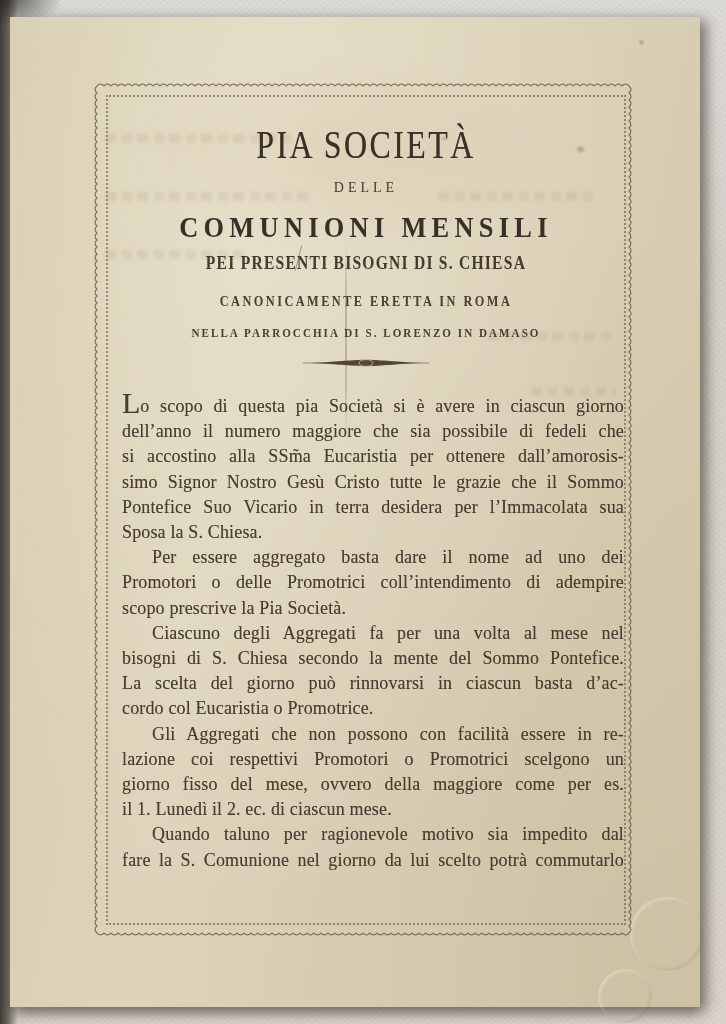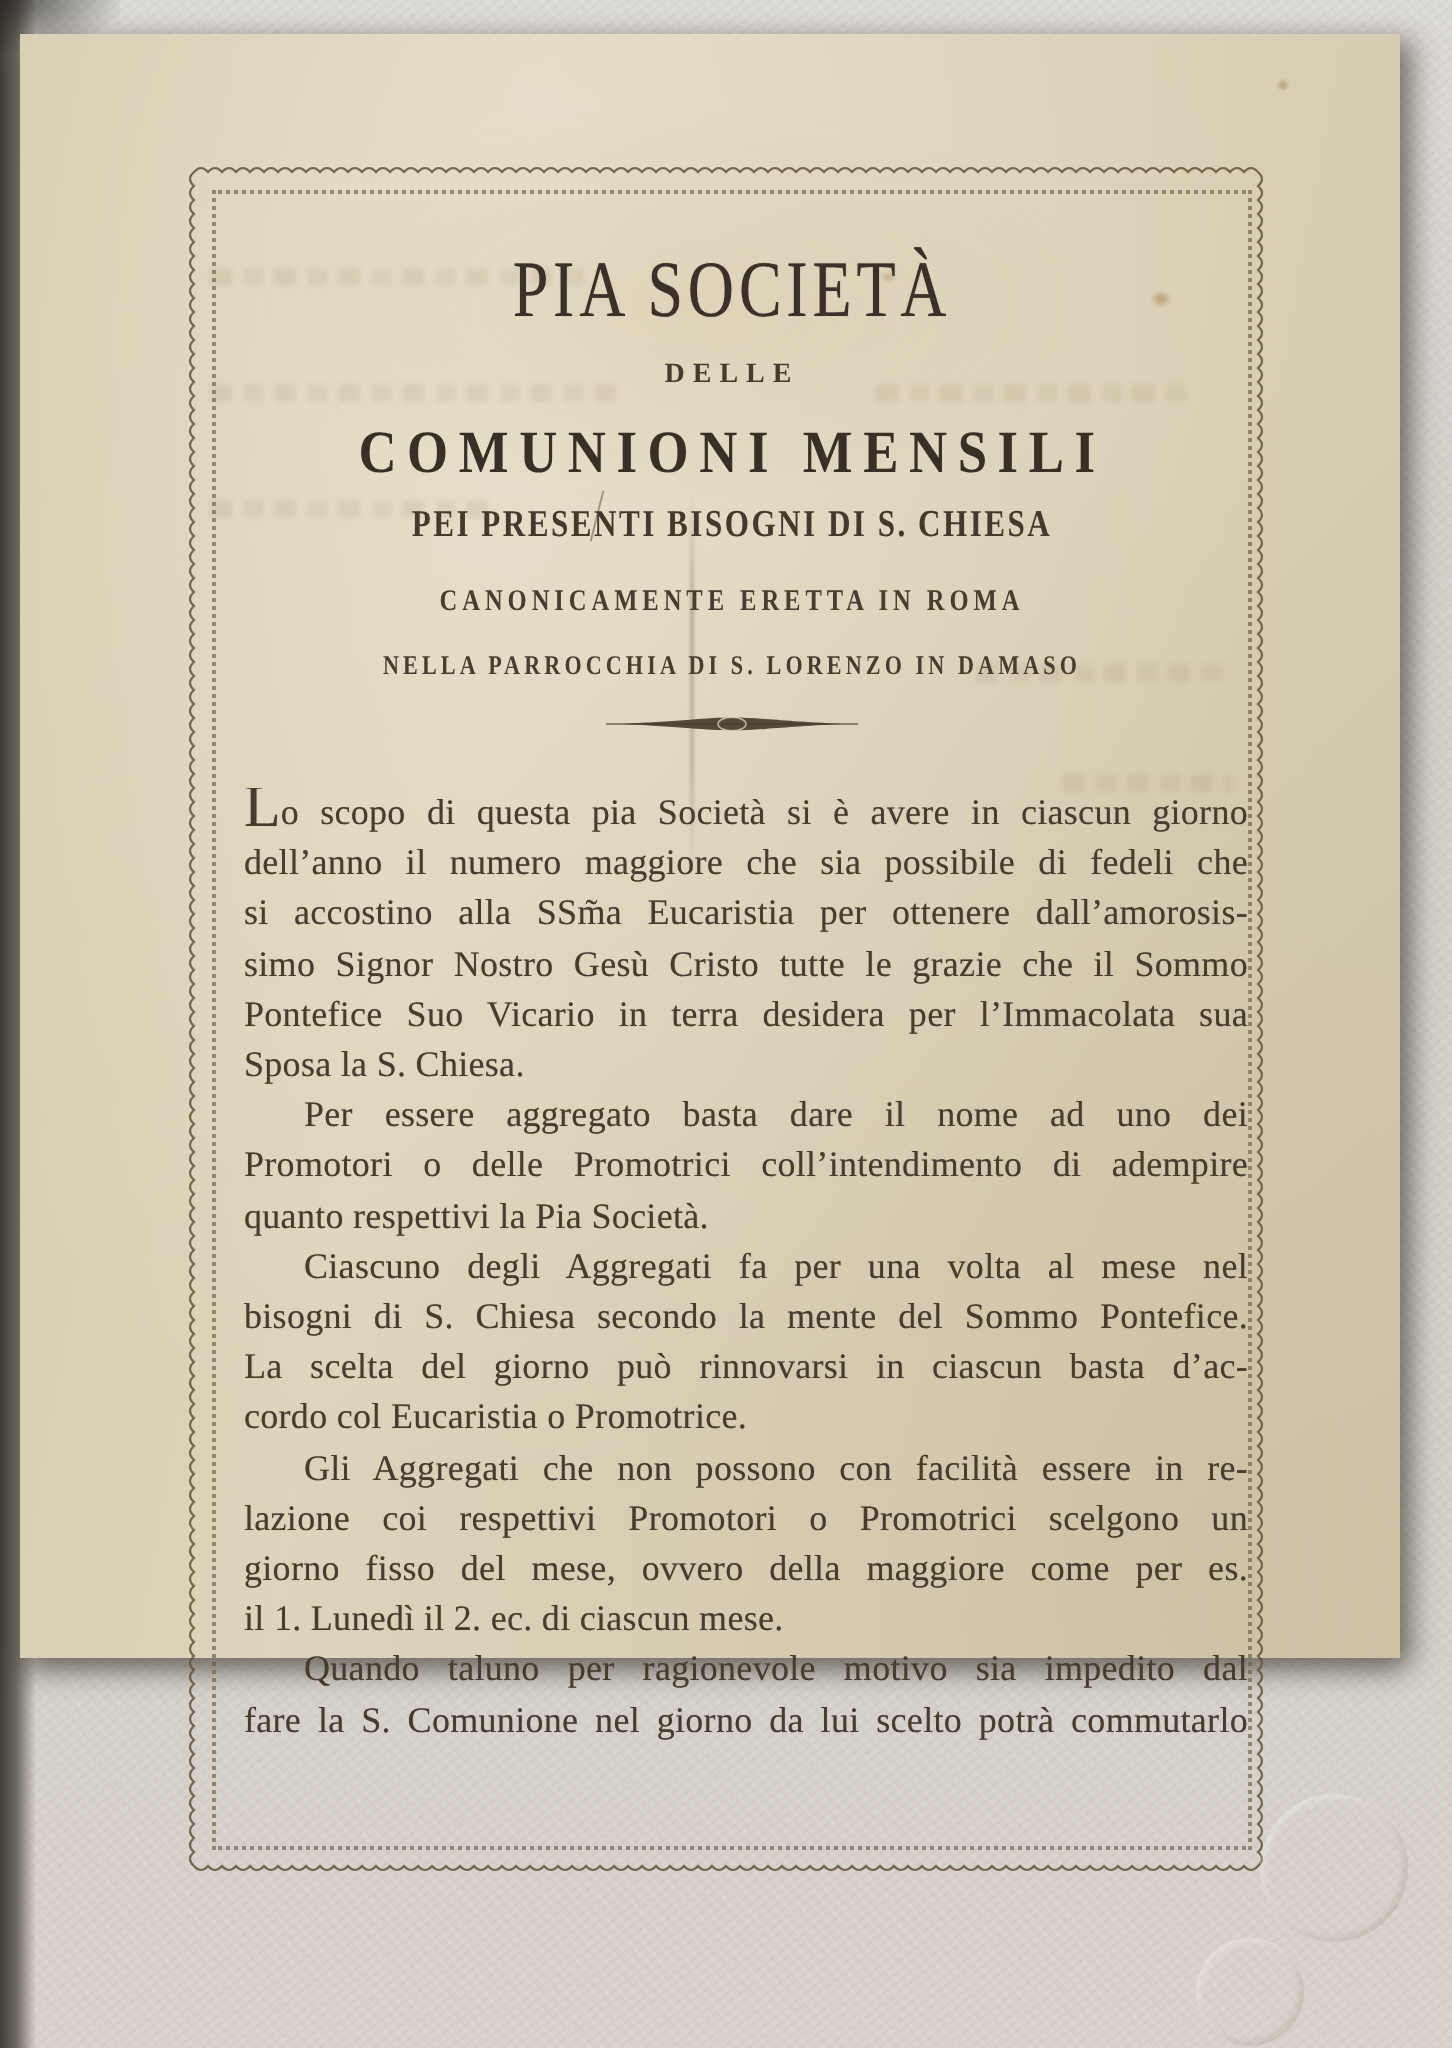--- a/index.html
+++ b/index.html
@@ -20,21 +20,21 @@
     position:absolute;left:0;top:0;width:18px;height:100%;
     background:linear-gradient(90deg,#3f3c37 0%,#6f6a61 45%,rgba(111,106,97,0) 100%);
   }
   .top-left-dark{
     position:absolute;left:0;top:0;width:60px;height:26px;
     background:radial-gradient(ellipse at 0 0,rgba(40,38,34,.8),rgba(40,38,34,0) 75%);
   }
 
   
   .paper{
-    position:absolute;left:10px;top:17px;width:690px;height:812px;
+    position:absolute;left:10px;top:17px;width:690px;height:990px;
     background:
       radial-gradient(ellipse at 35% 18%,rgba(255,252,240,.28),rgba(255,252,240,0) 62%),
       radial-gradient(ellipse at 85% 95%,rgba(170,150,115,.18),rgba(170,150,115,0) 55%),
       linear-gradient(100deg,#d5cbae 0%,#ded4bb 32%,#dad0b6 68%,#d3c9ac 100%);
     box-shadow:7px 3px 12px rgba(55,50,42,.45),0 7px 12px rgba(55,50,42,.4);
   }
   
   .age-tone{
     position:absolute;left:120px;top:40px;width:420px;height:190px;border-radius:50%;
     background:radial-gradient(ellipse,rgba(196,166,116,.14),rgba(196,166,116,0) 70%);
@@ -51,21 +51,21 @@
 
   
   .content{position:absolute;inset:0;text-align:center;color:#3e352b;}
   .t1{
     margin-top:44px;font-size:40px;line-height:38px;letter-spacing:3px;
     transform:scaleX(.8);font-weight:normal;color:#39312a;
     text-shadow:0 0 .5px rgba(57,49,42,.6);
   }
   .delle{
     margin-top:17px;font-size:14px;line-height:14px;letter-spacing:4px;
-    font-weight:bold;color:#453b2f;
+    font-weight:normal;color:#453b2f;
   }
   .t2{
     margin-top:17px;font-size:30px;line-height:30px;letter-spacing:6px;
     font-weight:bold;transform:scaleX(.88);color:#382f27;
   }
   .s1{
     margin-top:11px;font-size:19px;line-height:20px;letter-spacing:1.5px;
     font-weight:bold;transform:scaleX(.82);color:#43392d;
   }
   .s2{
@@ -165,21 +165,21 @@
               <div class="line"><span class="initial">L</span>o scopo di questa pia Società si è avere in ciascun giorno</div>
               <div class="line">dell’anno il numero maggiore che sia possibile di fedeli che</div>
               <div class="line">si accostino alla SSm̃a Eucaristia per ottenere dall’amorosis-</div>
               <div class="line">simo Signor Nostro Gesù Cristo tutte le grazie che il Sommo</div>
               <div class="line">Pontefice Suo Vicario in terra desidera per l’Immacolata sua</div>
               <div class="line last">Sposa la S. Chiesa.</div>
             </div>
             <div>
               <div class="line indent">Per essere aggregato basta dare il nome ad uno dei</div>
               <div class="line">Promotori o delle Promotrici coll’intendimento di adempire</div>
-              <div class="line last">quanto respettivi la Pia Società.</div>
+              <div class="line last">scopo prescrive la Pia Società.</div>
             </div>
             <div>
               <div class="line indent">Ciascuno degli Aggregati fa per una volta al mese nel</div>
               <div class="line">bisogni di S. Chiesa secondo la mente del Sommo Pontefice.</div>
               <div class="line">La scelta del giorno può rinnovarsi in ciascun basta d’ac-</div>
               <div class="line last">cordo col Eucaristia o Promotrice.</div>
             </div>
             <div>
               <div class="line indent">Gli Aggregati che non possono con facilità essere in re-</div>
               <div class="line">lazione coi respettivi Promotori o Promotrici scelgono un</div>

